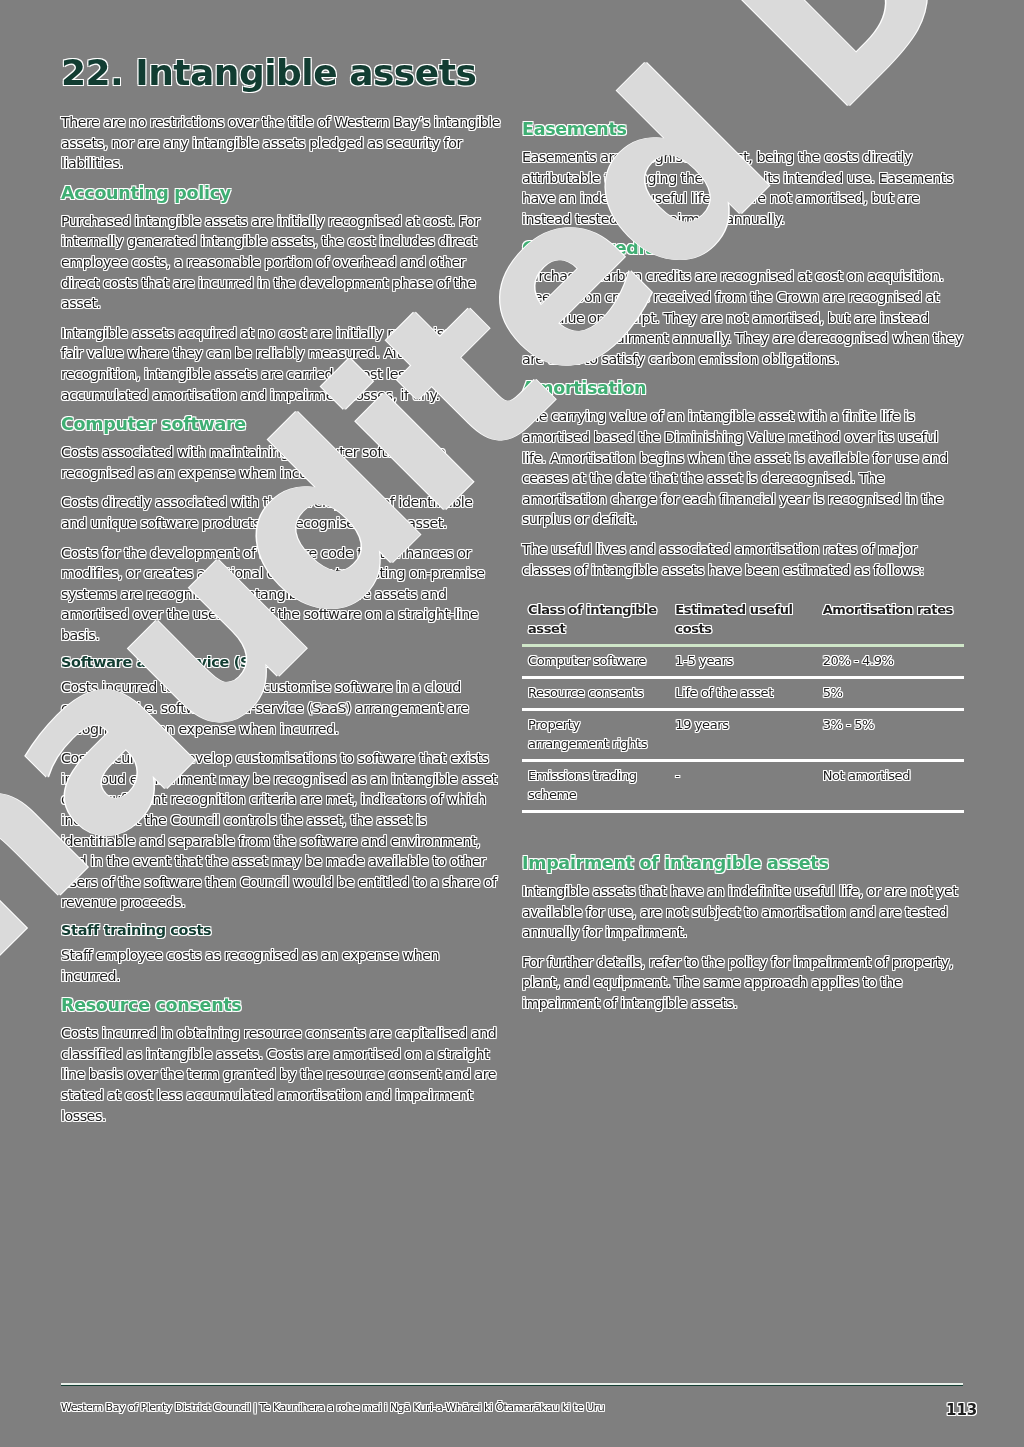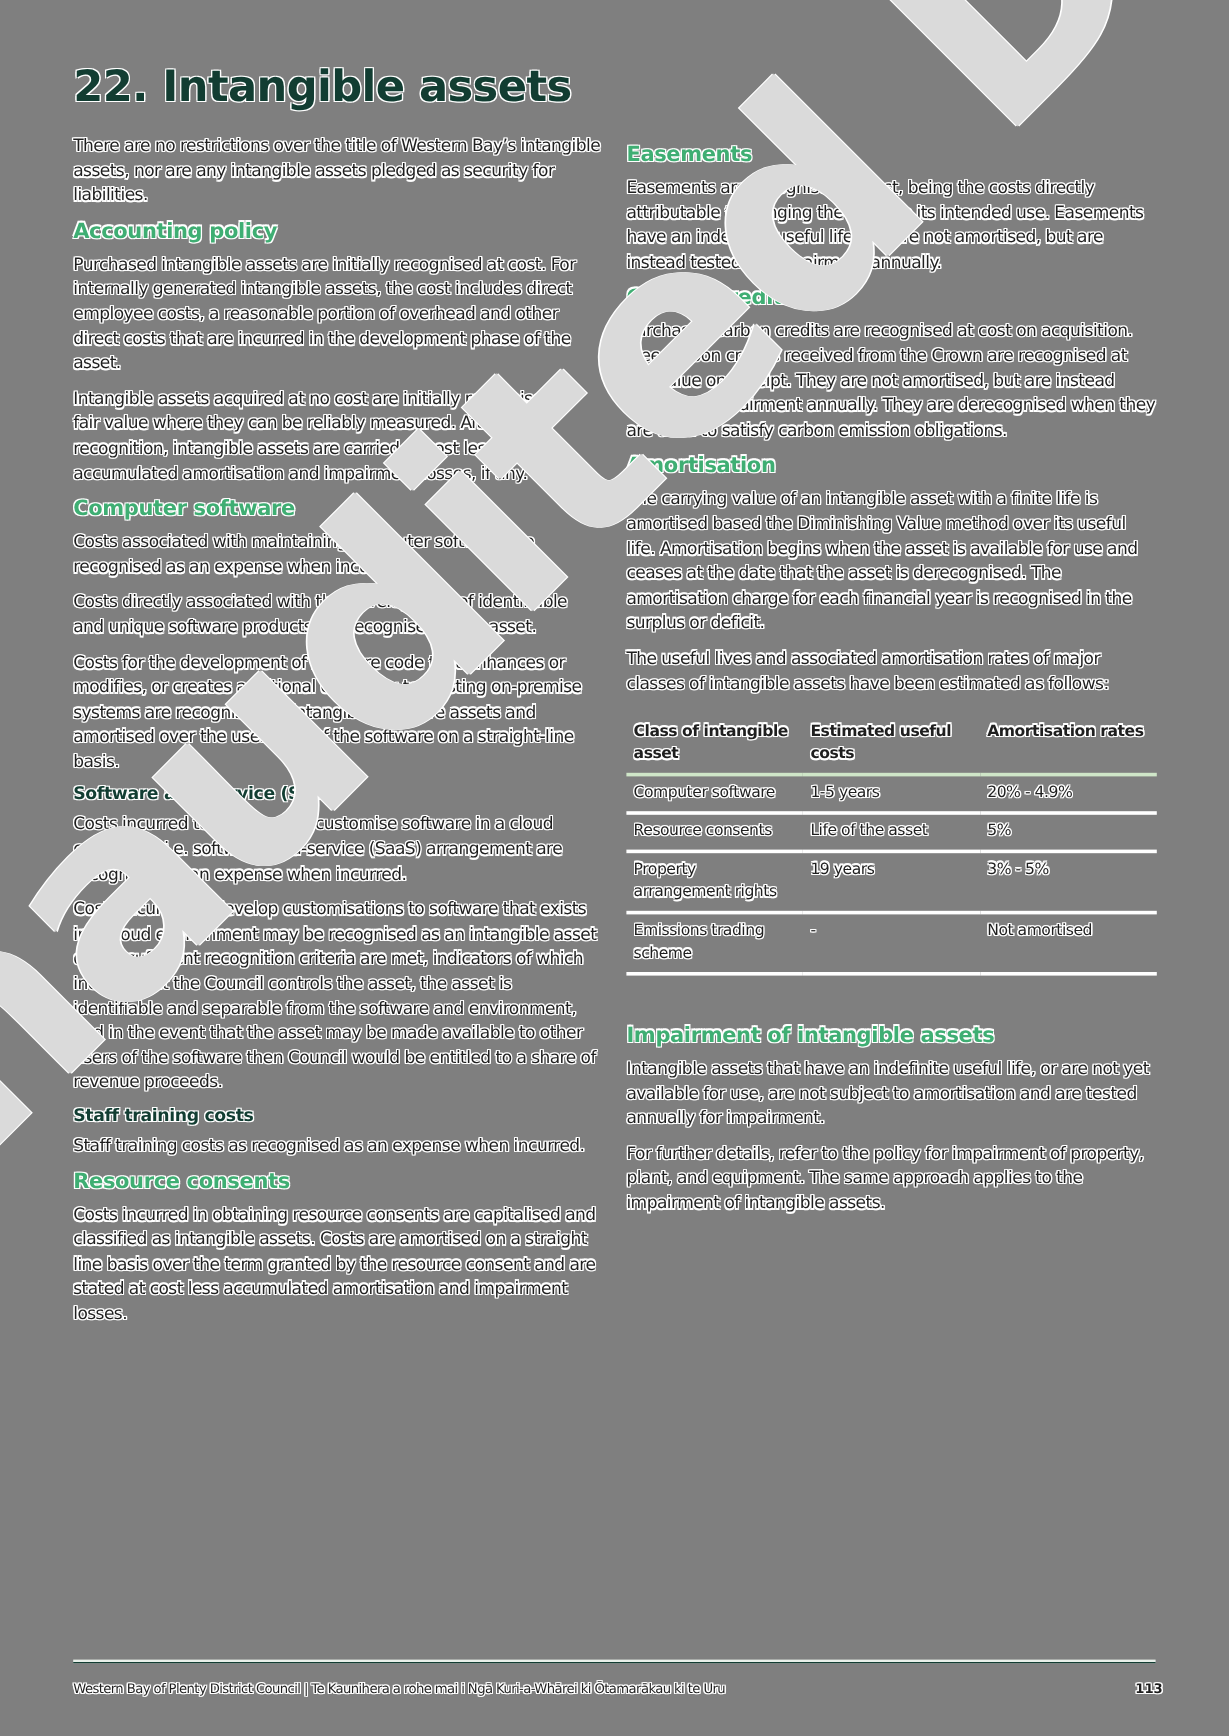--- a/index.html
+++ b/index.html
@@ -35,21 +35,21 @@
   th, td {
     text-align:left; vertical-align:top; font-size:13px; line-height:19px;
     padding:4px 6px 6px 6px; letter-spacing:-0.4px;
   }
   th { font-weight:bold; border-bottom:3px solid #cfe6c8; width:33%; }
   td { border-bottom:3px solid #ffffff; }
   .spacer { height:38px; }
   .footer-rule { position:absolute; left:61px; top:1383px; width:902px; height:2px; background:#e8efe9; border-bottom:1px solid #123d32; }
   .footer-left { position:absolute; left:61px; top:1401px; font-size:11px; letter-spacing:-0.5px; }
   .footer-right { position:absolute; left:812px; top:1478px; font-size:11px; letter-spacing:-0.4px;margin-left:25px; }
-  .footer-page { position:absolute; left:946px; top:1401px; font-size:11px; font-weight:bold; }
+  .footer-page { position:absolute; left:946px; top:1401px; font-size:15px; font-weight:bold; }
   .watermark {
     position:absolute; left:30px; top:680px; width:1100px;
     transform-origin:0 0; transform:rotate(-45deg) translate(-420px,-40px);
     font-size:230px; font-weight:bold; color:rgba(210,210,210,0.82); white-space:nowrap;
     letter-spacing:-4px; pointer-events:none; font-family:"DejaVu Sans",sans-serif;
     text-shadow: -1px -1px 0 #fff, 1px 1px 0 #fff;
   }
 </style>
 </head>
 <body>
@@ -75,21 +75,21 @@
     </section>
 
     <section>
       <h3>Software as a service (SaaS)</h3>
       <p>Costs incurred to configure or customise software in a cloud computing i.e. software-as-a-service (SaaS) arrangement are recognised as an expense when incurred.</p>
       <p>Costs incurred to develop customisations to software that exists in a cloud environment may be recognised as an intangible asset only if sufficient recognition criteria are met, indicators of which include that the Council controls the asset, the asset is identifiable and separable from the software and environment, and in the event that the asset may be made available to other users of the software then Council would be entitled to a share of revenue proceeds.</p>
     </section>
 
     <section>
       <h3>Staff training costs</h3>
-      <p>Staff training costs as recognised as an expense when incurred.</p>
+      <p>Staff employee costs as recognised as an expense when incurred.</p>
     </section>
 
     <section>
       <h2>Resource consents</h2>
       <p>Costs incurred in obtaining resource consents are capitalised and classified as intangible assets. Costs are amortised on a straight line basis over the term granted by the resource consent and are stated at cost less accumulated amortisation and impairment losses.</p>
     </section>
   </div>
 
   <div class="col col-right outlined">
     <section>

